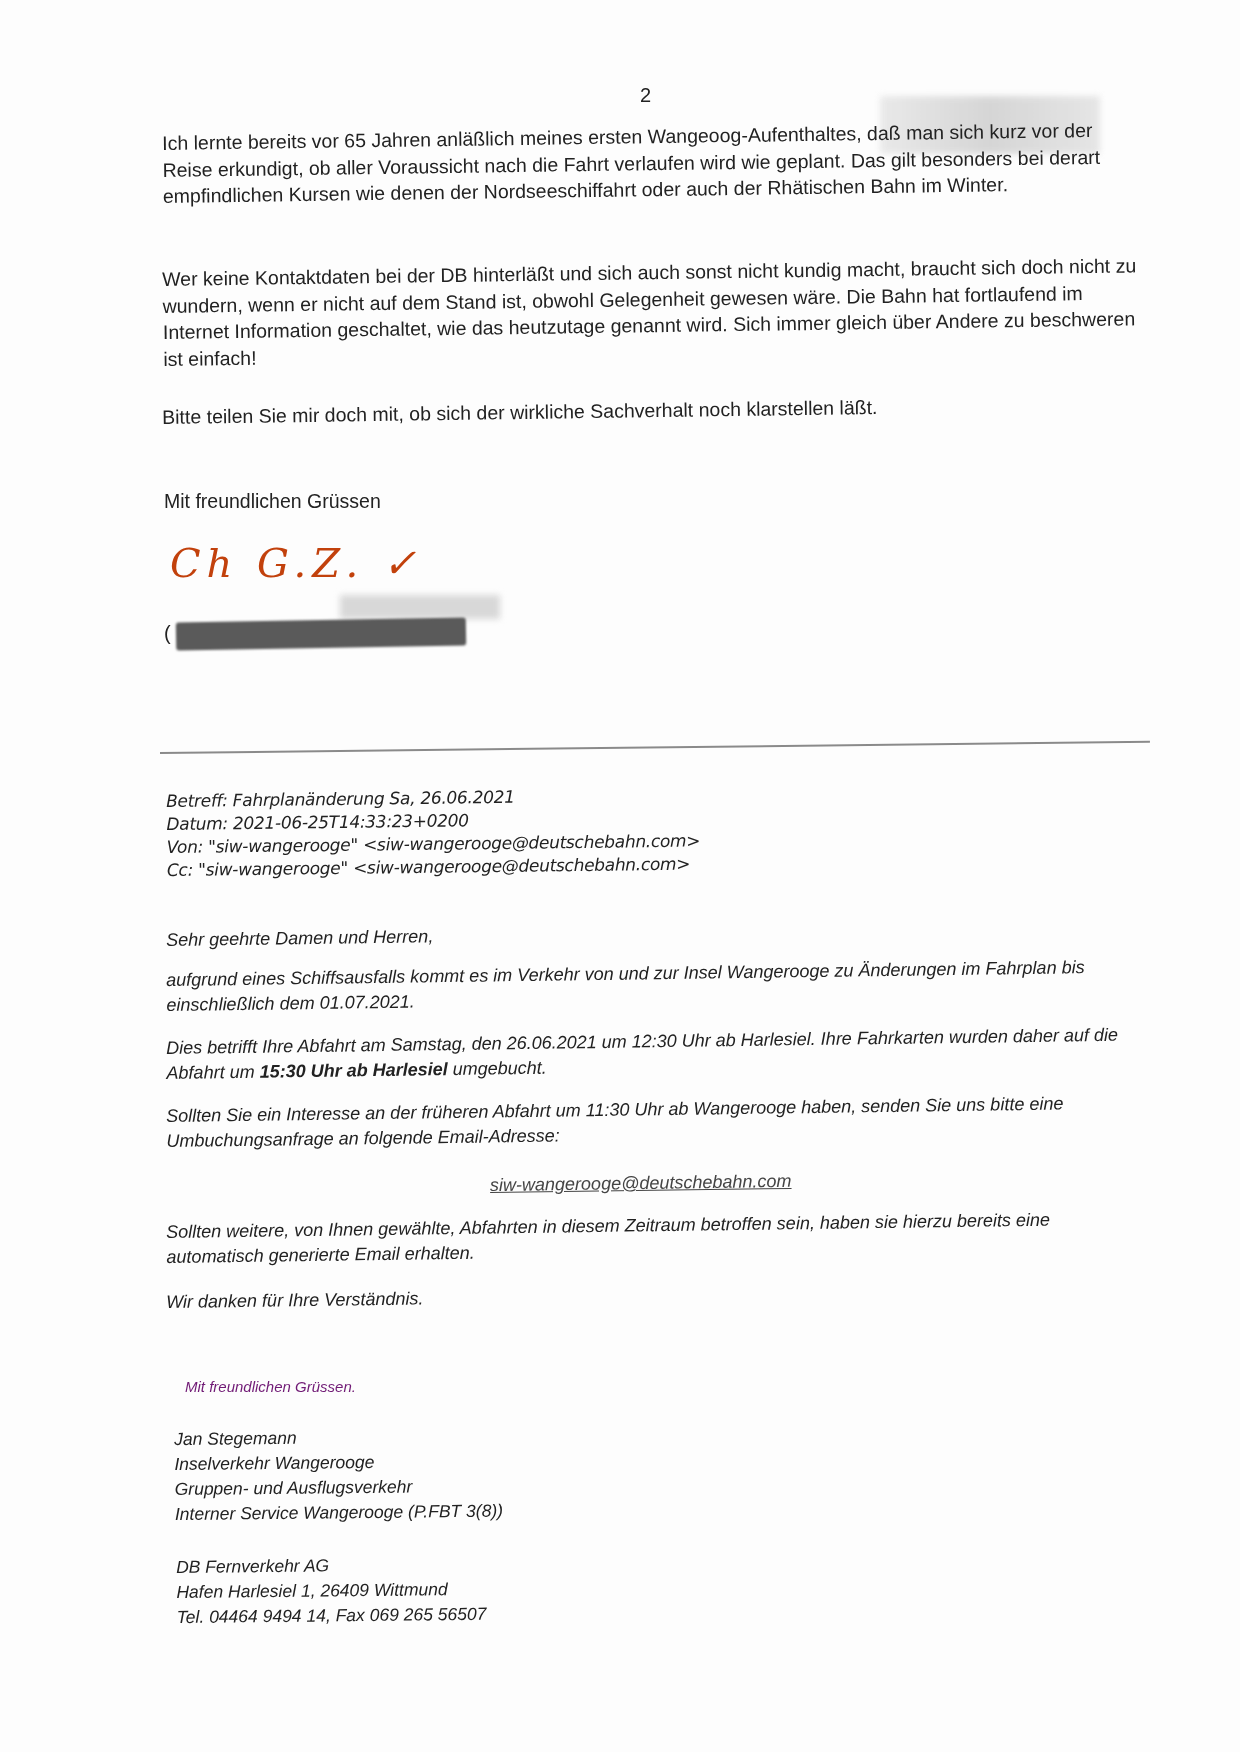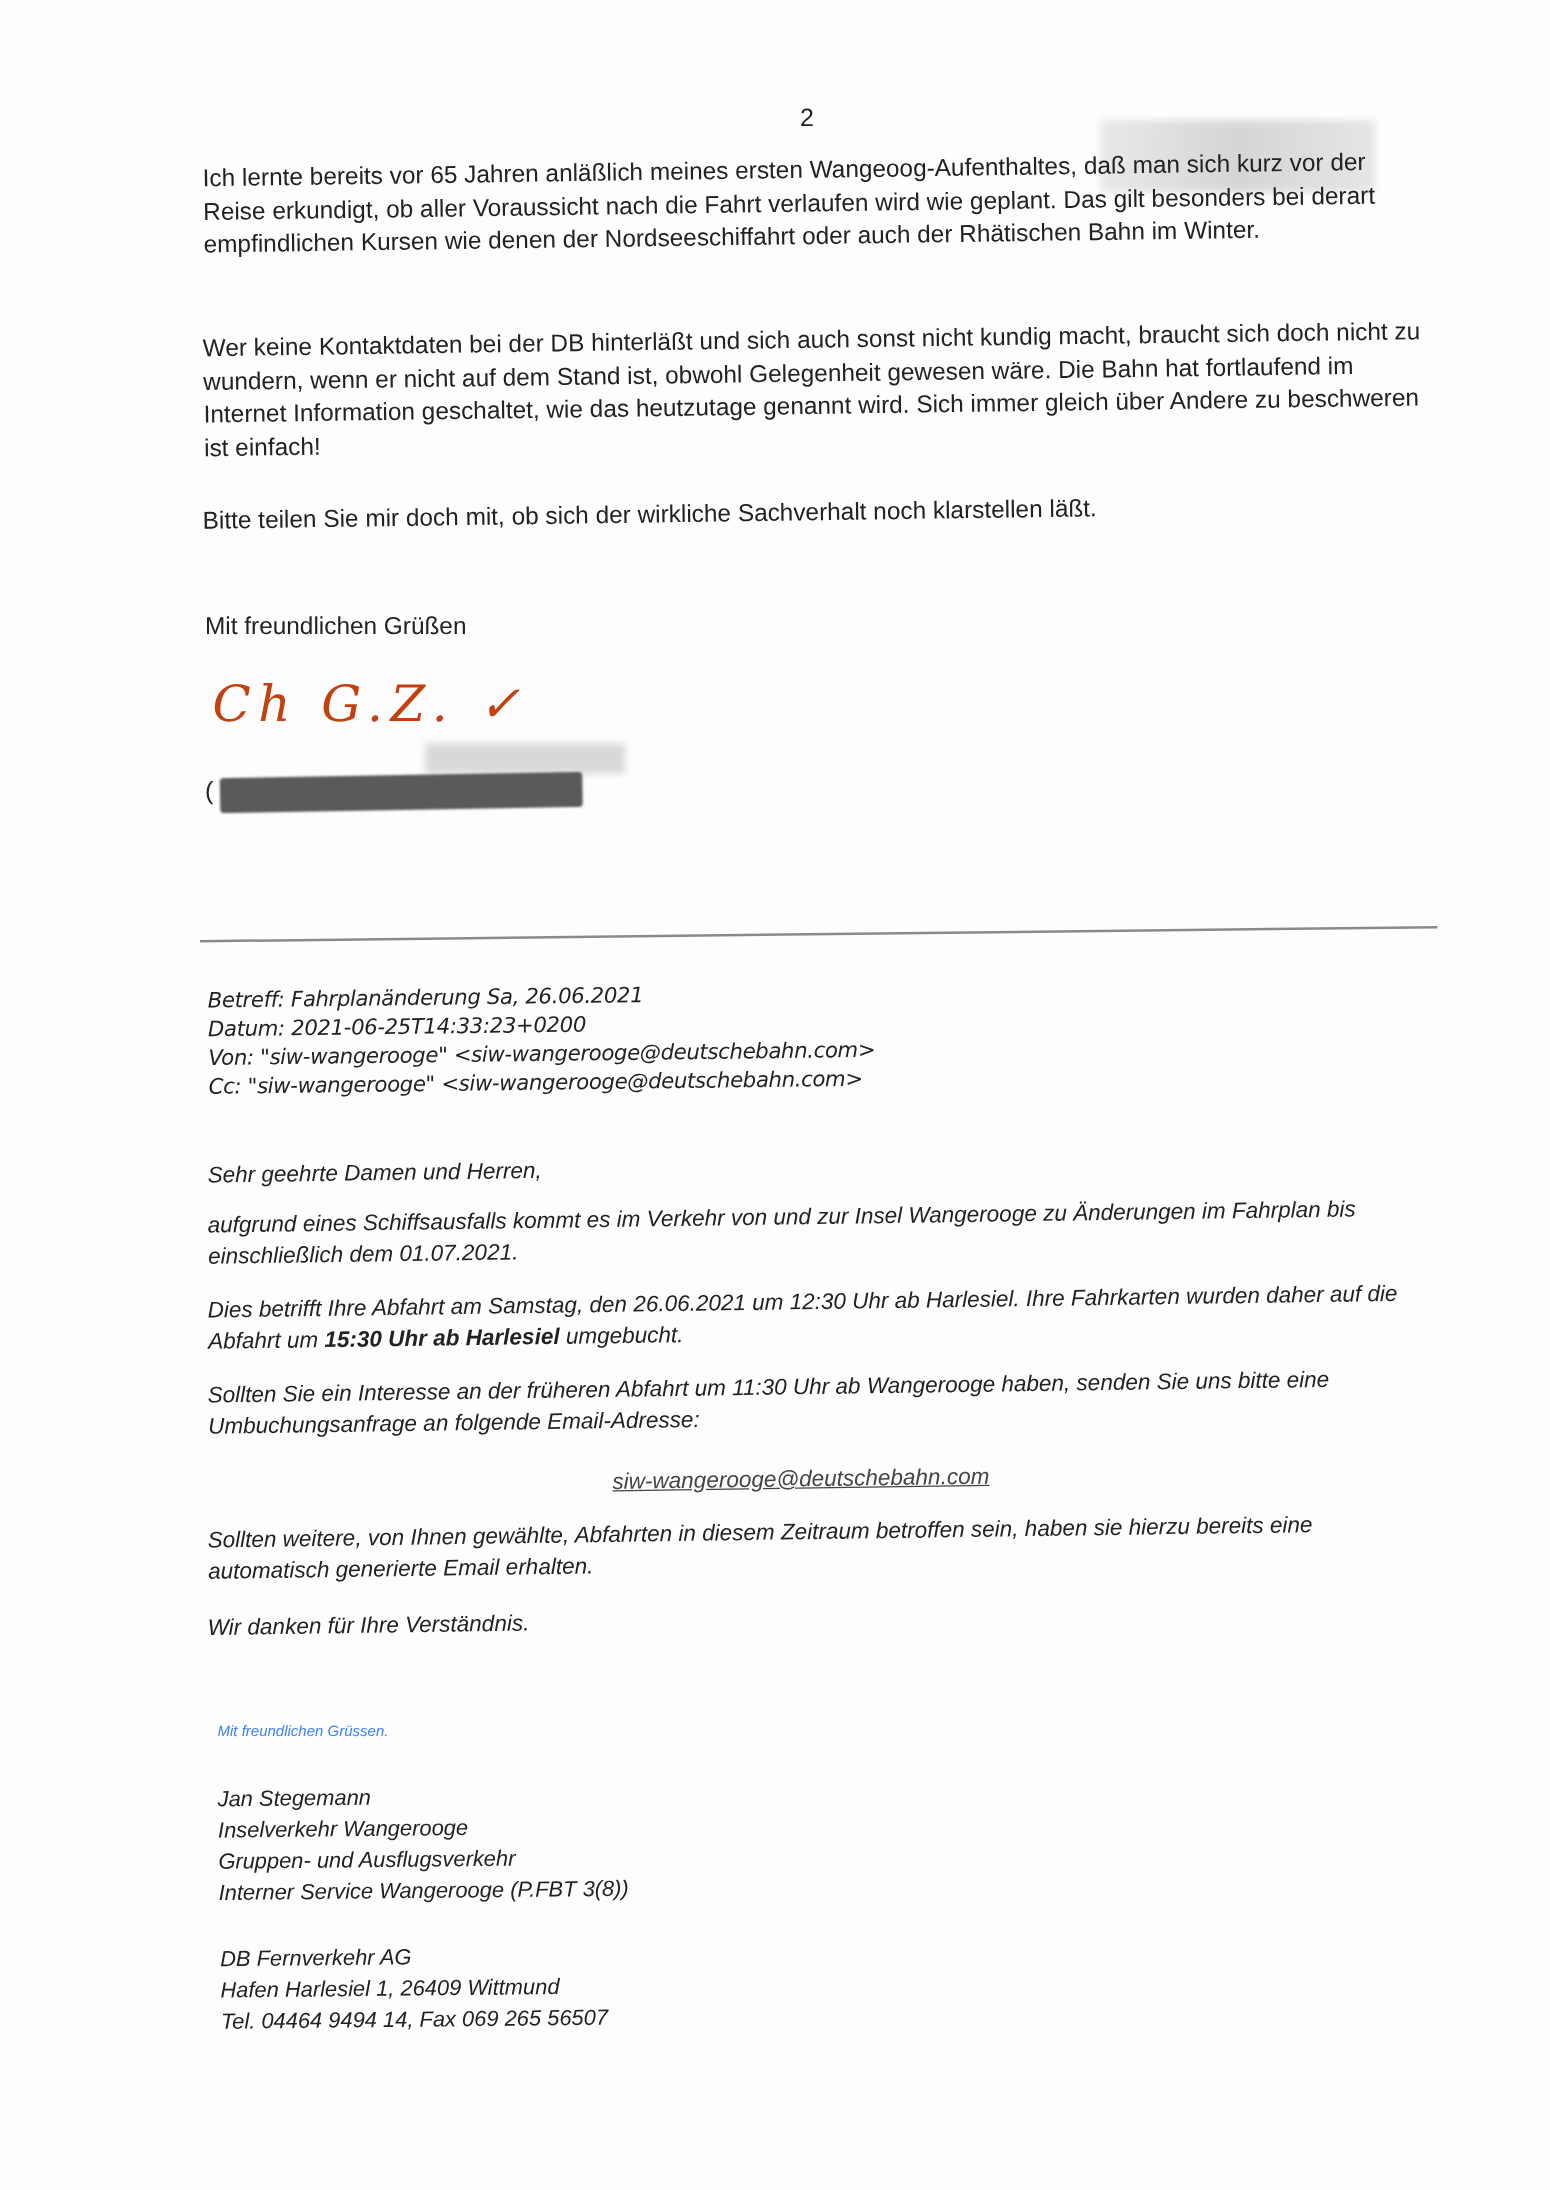--- a/index.html
+++ b/index.html
@@ -22,21 +22,21 @@
     .mail p { margin:0; }
     .hdr { position:absolute; left:166px; top:790px; font-family:"DejaVu Sans", sans-serif; font-style:italic; font-size:17px; line-height:23px; color:#222; transform:rotate(-0.7deg); transform-origin:left top; letter-spacing:-0.3px; }
     .hdr div { white-space:nowrap; }
     .m-salut { top:928px; }
     .m-p1 { top:968px; }
     .m-p2 { top:1036px; }
     .m-p3 { top:1104px; }
     .m-link { position:absolute; left:490px; top:1173px; font-family:"Liberation Sans", sans-serif; font-style:italic; font-size:18px; color:#444; text-decoration:underline; transform:rotate(-0.8deg); }
     .m-p4 { top:1220px; }
     .m-p5 { top:1290px; }
-    .m-close { position:absolute; left:174px; top:1378px; font-family:"Liberation Sans", sans-serif; font-style:italic; font-size:12px; color:#3b82f6; }
+    .m-close { position:absolute; left:185px; top:1378px; font-family:"Liberation Sans", sans-serif; font-style:italic; font-size:15px; color:#701a75; }
     .m-sig { position:absolute; left:174px; top:1427px; font-family:"Liberation Sans", sans-serif; font-style:italic; font-size:17.5px; line-height:25px; color:#222; transform:rotate(-0.6deg); transform-origin:left top; }
     .m-sig div { white-space:nowrap; }
     .m-comp { position:absolute; left:176px; top:1555px; font-family:"Liberation Sans", sans-serif; font-style:italic; font-size:17.5px; line-height:25px; color:#222; transform:rotate(-0.6deg); transform-origin:left top; }
     .m-comp div { white-space:nowrap; }
     b { font-weight:bold; }
   </style>
 </head>
 <body>
 
 <div class="page">
@@ -46,21 +46,21 @@
   <div class="letter p1">
       <p>Ich lernte bereits vor 65 Jahren anläßlich meines ersten Wangeoog-Aufenthaltes, daß man sich kurz vor der Reise erkundigt, ob aller Voraussicht nach die Fahrt verlaufen wird wie geplant. Das gilt besonders bei derart empfindlichen Kursen wie denen der Nordseeschiffahrt oder auch der Rhätischen Bahn im Winter.</p>
     </div>
   <div class="letter p2">
       <p>Wer keine Kontaktdaten bei der DB hinterläßt und sich auch sonst nicht kundig macht, braucht sich doch nicht zu wundern, wenn er nicht auf dem Stand ist, obwohl Gelegenheit gewesen wäre. Die Bahn hat fortlaufend im Internet Information geschaltet, wie das heutzutage genannt wird. Sich immer gleich über Andere zu beschweren ist einfach!</p>
     </div>
   <div class="letter p3">
       <p>Bitte teilen Sie mir doch mit, ob sich der wirkliche Sachverhalt noch klarstellen läßt.</p>
     </div>
 
-  <div class="greet">Mit freundlichen Grüßen</div>
+  <div class="greet">Mit freundlichen Grüssen</div>
   <div class="signature">Ch G.Z. ✓</div>
   <div class="redact-name2"></div>
   <div class="sig-paren">(</div>
   <div class="redact-name"></div>
 
   <div class="rule"></div>
 
   <div class="hdr">
     <div>Betreff: Fahrplanänderung Sa, 26.06.2021</div>
     <div>Datum: 2021-06-25T14:33:23+0200</div>

